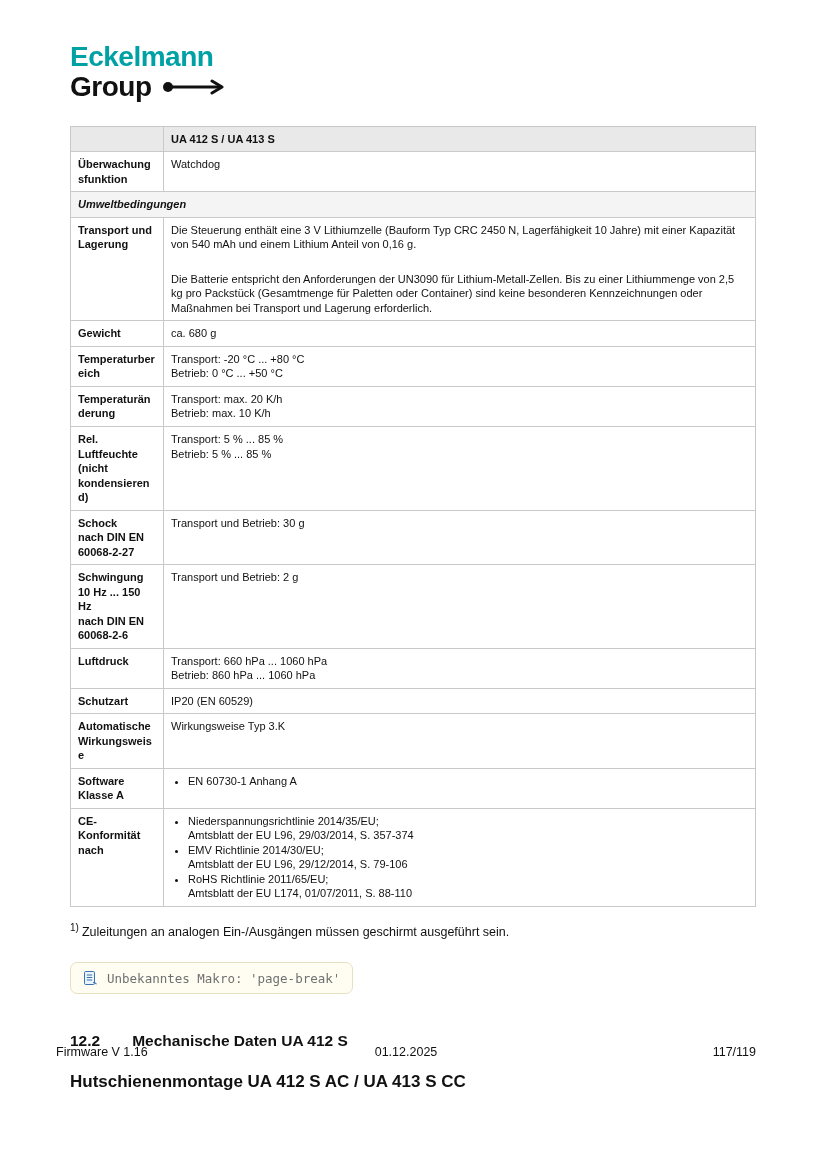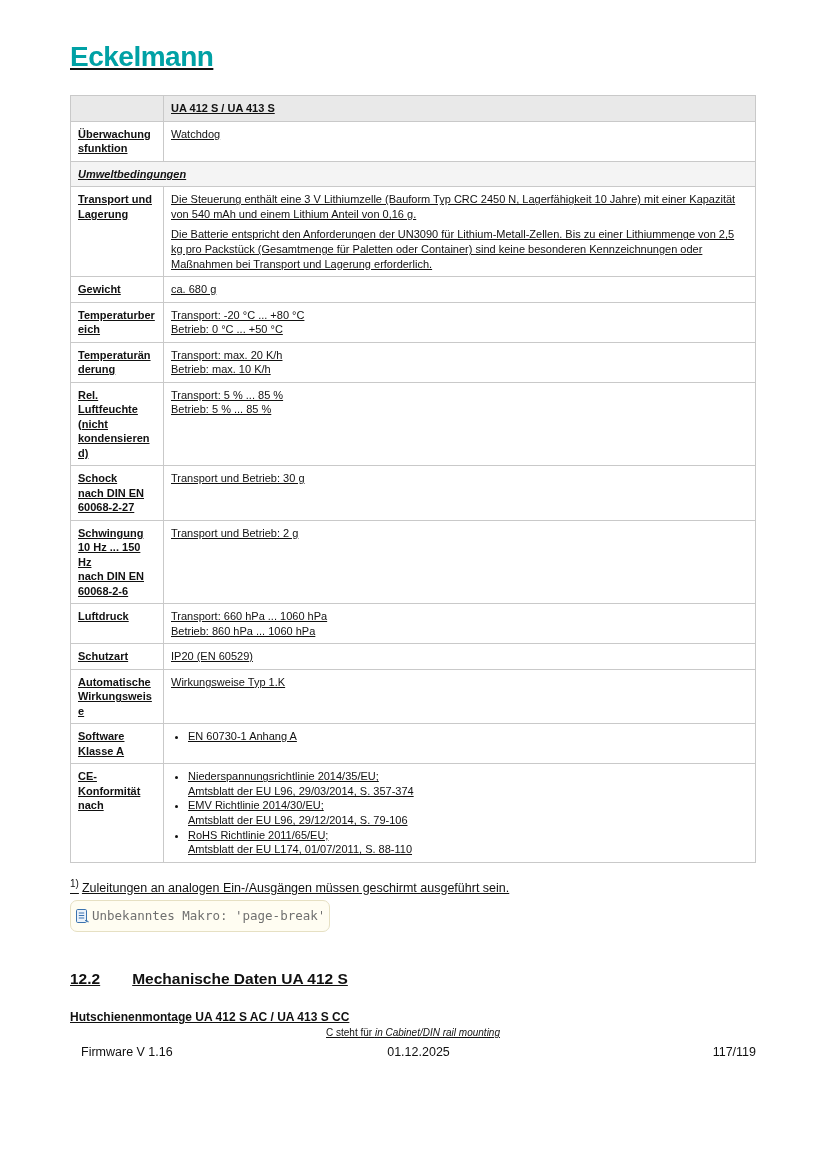--- a/index.html
+++ b/index.html
@@ -7,21 +7,20 @@
   body { font-family: "Liberation Sans", sans-serif; color: #111; }
 
   .page {
     position: relative;
     width: 827px;
     height: 1092px;
     margin: 0 auto;
     background: #fff;
     padding: 42px 71px 0 70px;
     overflow: hidden;
-    text-decoration: underline;
   }
 
   
   .logo { line-height: 1.05; }
   .logo-line1 {
     color: var(--brand_teal, #00a1a5);
     font-size: 28px;
     font-weight: bold;
     letter-spacing: -0.5px;
   }
@@ -63,83 +62,91 @@
     font-weight: bold;
     white-space: pre-line;
     overflow-wrap: break-word;
     word-break: break-word;
   }
   .section-cell {
     background: var(--section_bg, #f4f4f4);
     font-weight: bold;
     font-style: italic;
   }
-  .value-cell .para { margin-bottom: 6px; }
+  .value-cell .para { margin-bottom: 20px; }
   .value-cell .para:last-child { margin-bottom: 0; }
   .value-cell .lines { white-space: pre-line; }
   .bullet-list { margin: 0; padding-left: 17px; list-style: disc outside; }
   .bullet-list li { white-space: pre-line; margin: 0; }
 
   
   .footnote { margin-top: 15px; font-size: 12.5px; }
   .footnote sup { font-size: 10px; margin-right: 3px; }
 
   
   .macro-box {
-    margin-top: 5px;
+    margin-top: 23px;
     display: inline-flex;
     align-items: center;
-    gap: 2px;
-    padding: 7px 4px;
+    gap: 9px;
+    padding: 7px 12px;
     background: var(--macro_bg, #fffdf2);
     border: 1px solid var(--macro_border, #e6e0c3);
     border-radius: 7px;
   }
   .macro-label {
     font-family: "DejaVu Sans Mono", monospace;
     font-size: 12.5px;
     color: var(--macro_text, #707070);
   }
   .macro-icon { display: block; flex: 0 0 auto; }
 
   
   .section-heading {
     margin-top: 38px;
     font-size: 15.5px;
     font-weight: bold;
     display: flex;
     gap: 32px;
   }
-  .sub-title { margin-top: 22px; font-size: 12px; font-weight: bold; }
+  .sub-title { margin-top: 22px; font-size: 17px; font-weight: bold; }
   .sub-text { margin-top: 2px; font-size: 10px; line-height: 1.3; text-align: center; }
   .sub-text em { font-style: italic; }
 
   
   .page-footer {
     position: absolute;
-    left: 81px;
+    left: 56px;
     right: 71px;
     bottom: 33px;
     display: flex;
     justify-content: space-between;
     font-size: 12.5px;
   }
   .footer-center {
     position: absolute;
     left: 50%;
     transform: translateX(-50%);
   }
 </style>
 </head>
 <body>
 
 <div class="page">
 
   <header class="logo">
     <div class="logo-line1">Eckelmann</div>
+    <div class="logo-line2">
+      <span>Group</span>
+      <svg class="logo-arrow" width="66" height="16" viewBox="0 0 66 16" aria-hidden="true">
+        <circle cx="6" cy="8" r="5" fill="#111"></circle>
+        <line x1="6" y1="8" x2="58" y2="8" stroke="#111" stroke-width="3"></line>
+        <polyline points="50,2 60,8 50,14" fill="none" stroke="#111" stroke-width="3" stroke-linecap="round" stroke-linejoin="round"></polyline>
+      </svg>
+    </div>
   </header>
 
   <table class="spec-table">
     <colgroup>
         <col class="col-label">
         <col>
       </colgroup>
     <thead>
       <tr>
         <th class="header-cell label-cell"></th>
@@ -213,21 +220,21 @@
         </tr>
         <tr>
           <td class="label-cell">Schutzart</td>
           <td class="value-cell">
             <div class="lines">IP20 (EN 60529)</div>
           </td>
         </tr>
         <tr>
           <td class="label-cell">Automatische Wirkungsweise</td>
           <td class="value-cell">
-            <div class="lines">Wirkungsweise Typ 1.K</div>
+            <div class="lines">Wirkungsweise Typ 3.K</div>
           </td>
         </tr>
         <tr>
           <td class="label-cell">Software Klasse A</td>
           <td class="value-cell">
             <ul class="bullet-list">
               <li>EN 60730-1 Anhang A</li>
             </ul>
           </td>
         </tr>

